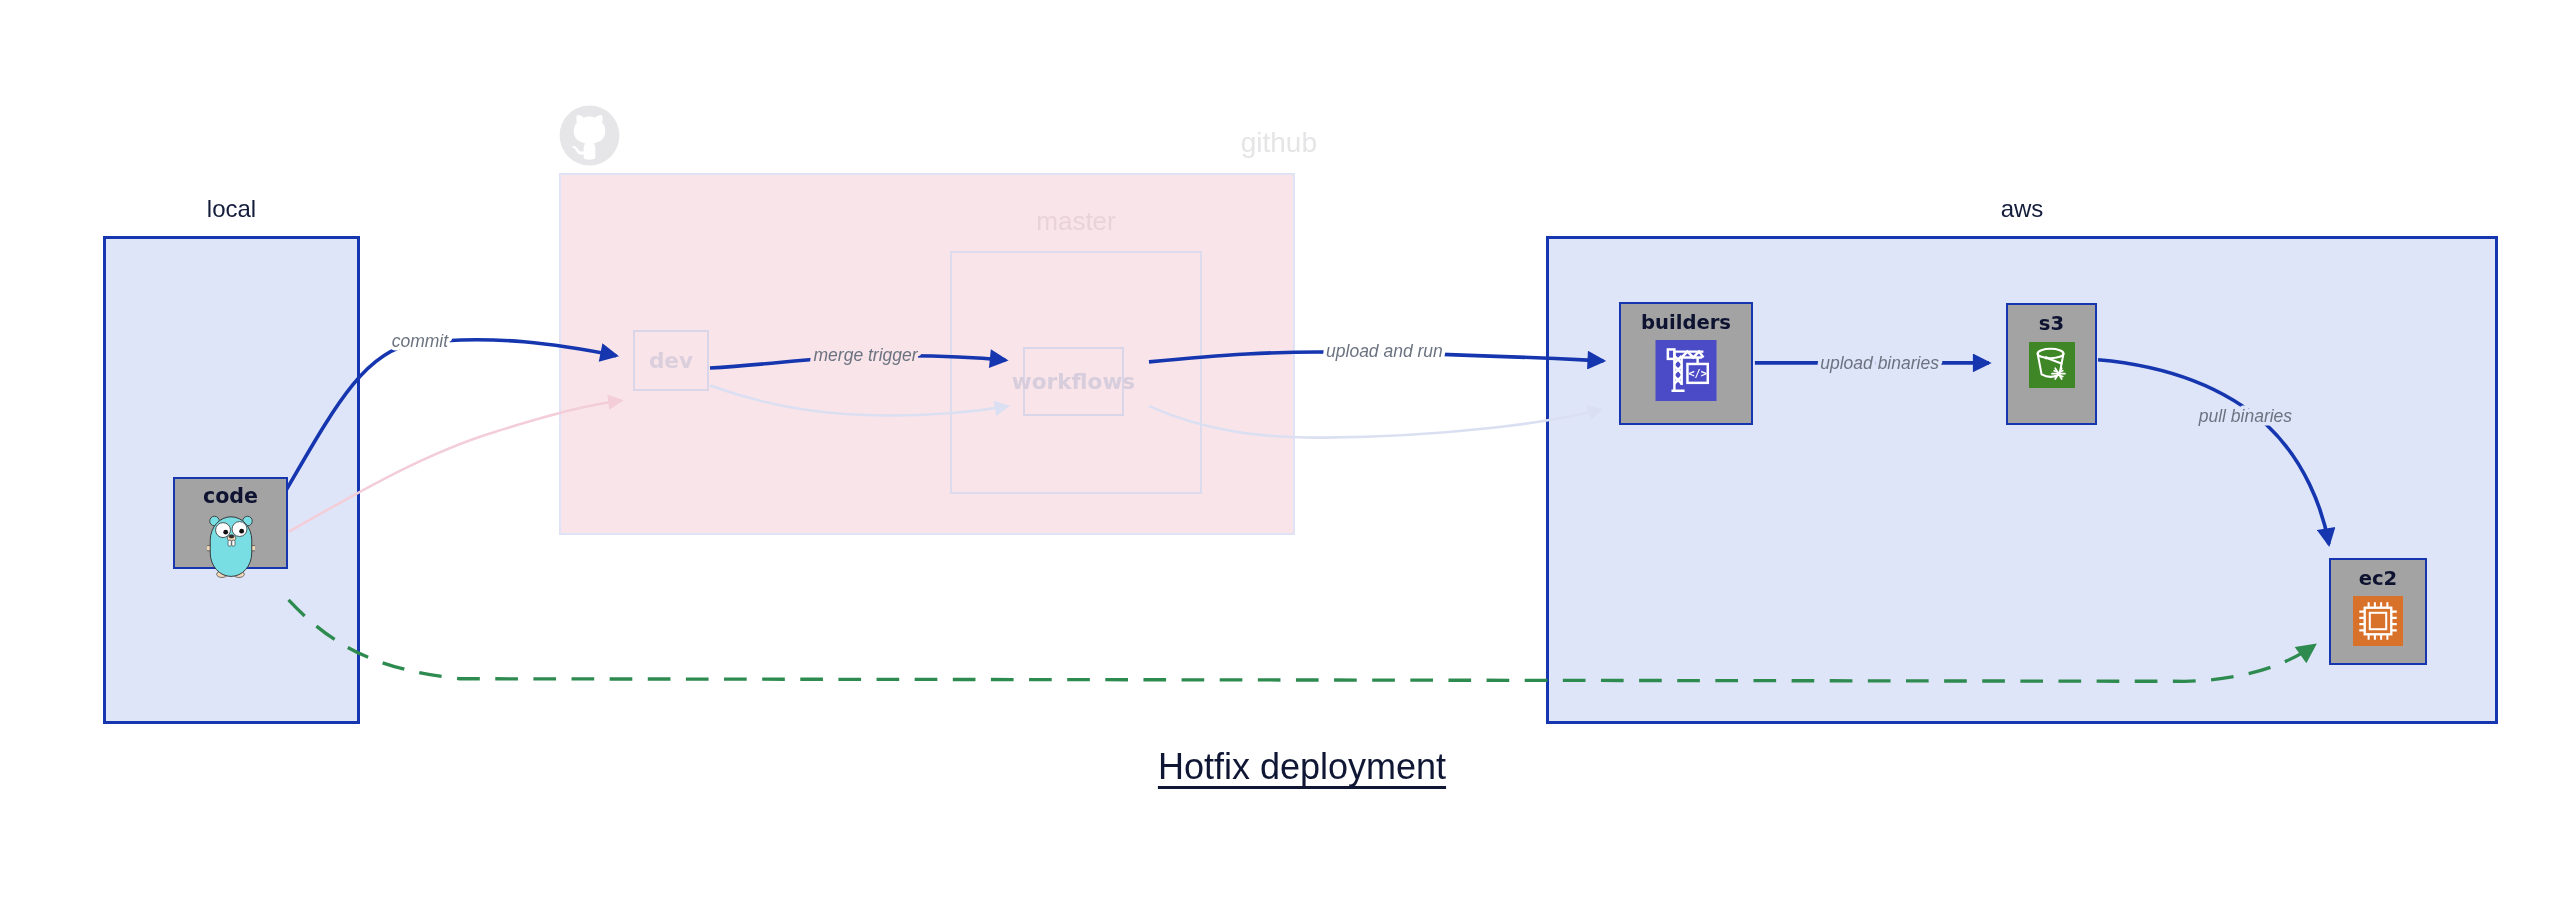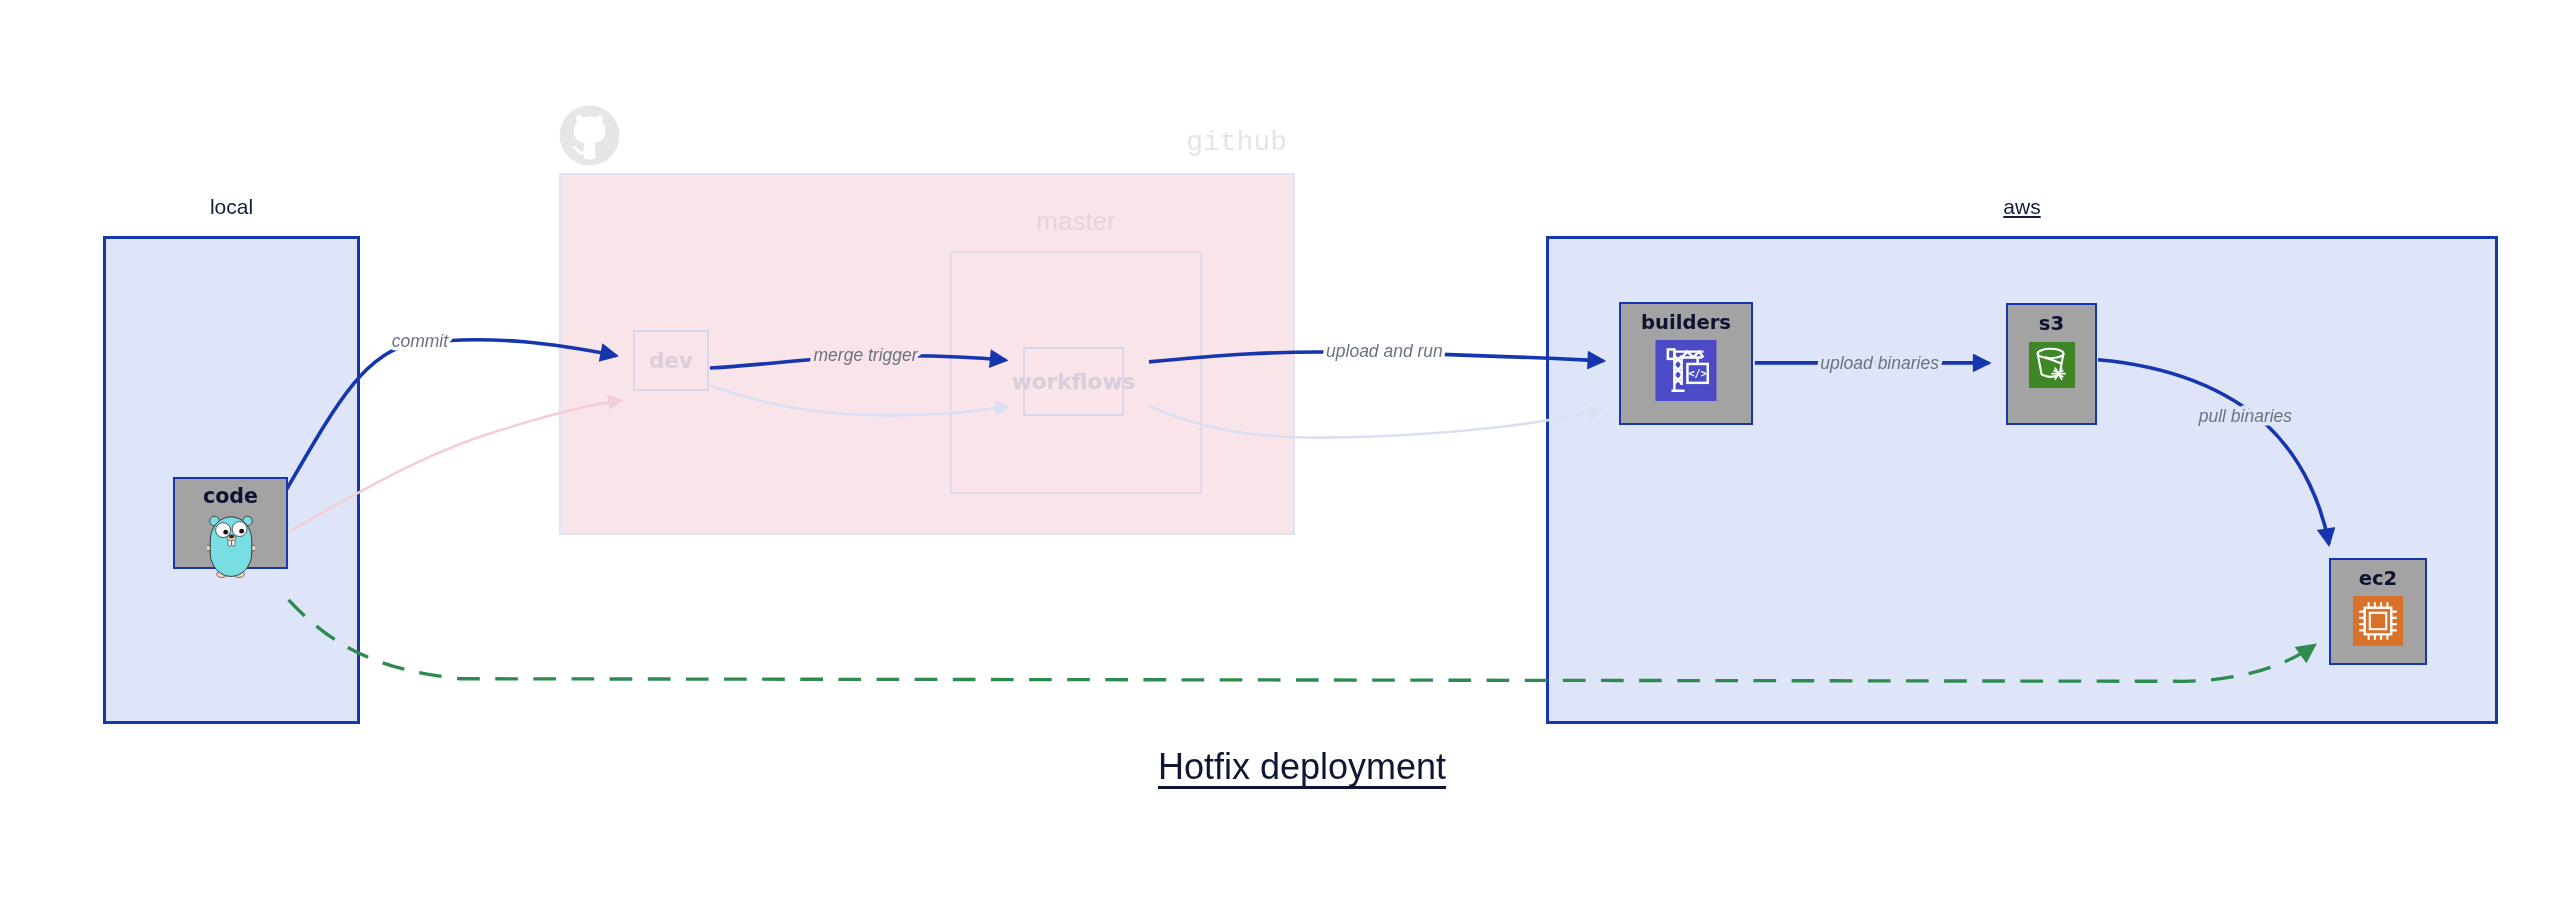--- a/index.html
+++ b/index.html
@@ -7,21 +7,21 @@
     width:2604px;height:902px;background:#ffffff;position:relative;
     font-family:"Liberation Sans", sans-serif;overflow:hidden;
   }
   .abs{position:absolute;}
   
   .container{position:absolute;box-sizing:border-box;z-index:1;}
   .container.blue{background:#dee5f8;border:3.1px solid #1636b0;}
   .container.pink{background:#f8e4e9;border:2.1px solid #dfe3f5;}
   .subbox{position:absolute;box-sizing:border-box;border:2.1px solid #dcdcee;z-index:1;}
   .container-label{
-    position:absolute;z-index:2;font-size:21px;color:#131c3b;text-align:center;
+    position:absolute;z-index:2;font-size:24px;color:#131c3b;text-align:center;
     font-family:"Liberation Sans", sans-serif;
   }
   .ghost-label{color:#e5e5e7;font-size:28px;text-align:right;}
   .master-label{color:#e9d3da;font-size:26px;}
   
   .ghost-node{
     position:absolute;box-sizing:border-box;border:2.1px solid #d9d6e9;z-index:2;
     display:flex;align-items:center;justify-content:center;
     font-family:"DejaVu Sans", sans-serif;font-weight:700;font-size:21.6px;color:#dccfdd;
   }
@@ -51,27 +51,27 @@
 </head>
 <body>
 
 <div class="container-label" style="left:103px;top:195px;width:257px;">local</div>
 <div class="container blue" style="left:103px;top:236px;width:257px;height:488px;"></div>
 
 <svg class="abs" style="left:558px;top:104px;z-index:2;" width="63" height="63" viewBox="0 0 120 120">
   <circle cx="60" cy="60" r="57" fill="#e6e6e8"></circle>
   <path fill="#ffffff" d="M30,52 C30,44 32,39 36,35 C34,28 35,23 37,21 C42,21 46,23 49,26 C52,25 56,24 60,24 C64,24 68,25 71,26 C74,23 78,21 83,21 C85,23 86,28 84,35 C88,39 90,44 90,52 C90,66 80,73 68,75 C70,77 71,80 71,84 L71,104 C68,105 64,106 60,106 C56,106 52,105 49,104 L49,96 C41,98 37,94 35,90 C33,86 31,84 28,83 C26,81 27,80 30,80 C34,80 37,84 39,87 C42,91 46,91 49,90 L49,84 C49,80 50,77 52,75 C40,73 30,66 30,52 Z"></path>
 </svg>
-<div class="container-label ghost-label" style="left:559px;top:127px;width:728px;font-family:Liberation Mono, monospace;">github</div>
+<div class="container-label ghost-label" style="left:589px;top:127px;width:728px;">github</div>
 <div class="container pink" style="left:559px;top:173px;width:736px;height:362px;"></div>
 
 <div class="container-label master-label" style="left:950px;top:206px;width:252px;">master</div>
 <div class="subbox" style="left:950px;top:251px;width:252px;height:243px;"></div>
 
-<div class="container-label" style="left:1546px;top:195px;width:952px;text-decoration:underline;">aws</div>
+<div class="container-label" style="left:1546px;top:195px;width:952px;">aws</div>
 <div class="container blue" style="left:1546px;top:236px;width:952px;height:488px;"></div>
 
 <div class="ghost-node" style="left:633px;top:330px;width:76px;height:61px;">
   <span>dev</span>
 </div>
 <div class="ghost-node" style="left:1023px;top:347px;width:101px;height:69px;color:#d7cddc;">
   <span>workflows</span>
 </div>
 
 <svg class="edges" width="2604" height="902" viewBox="0 0 5054 1750">

